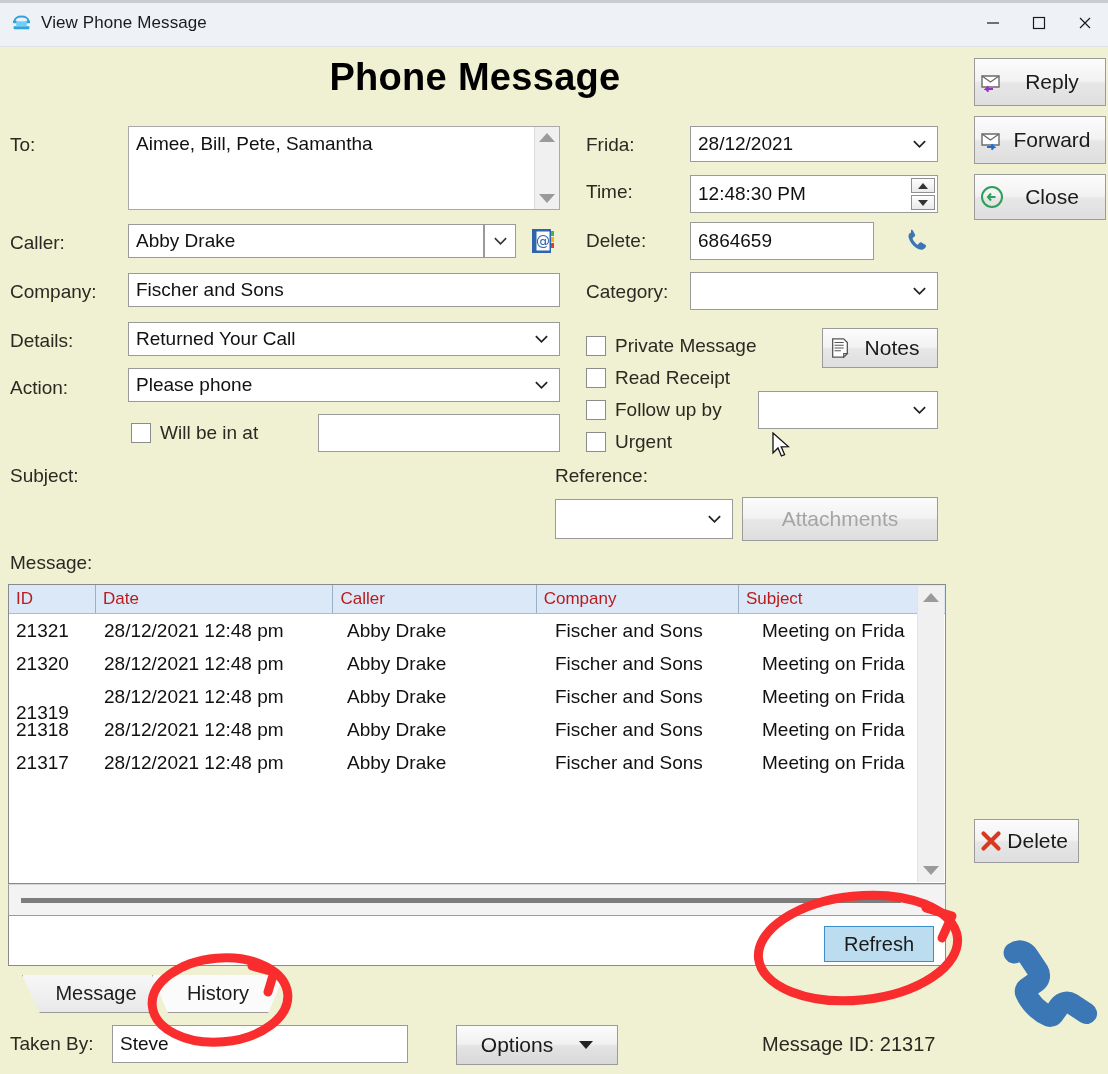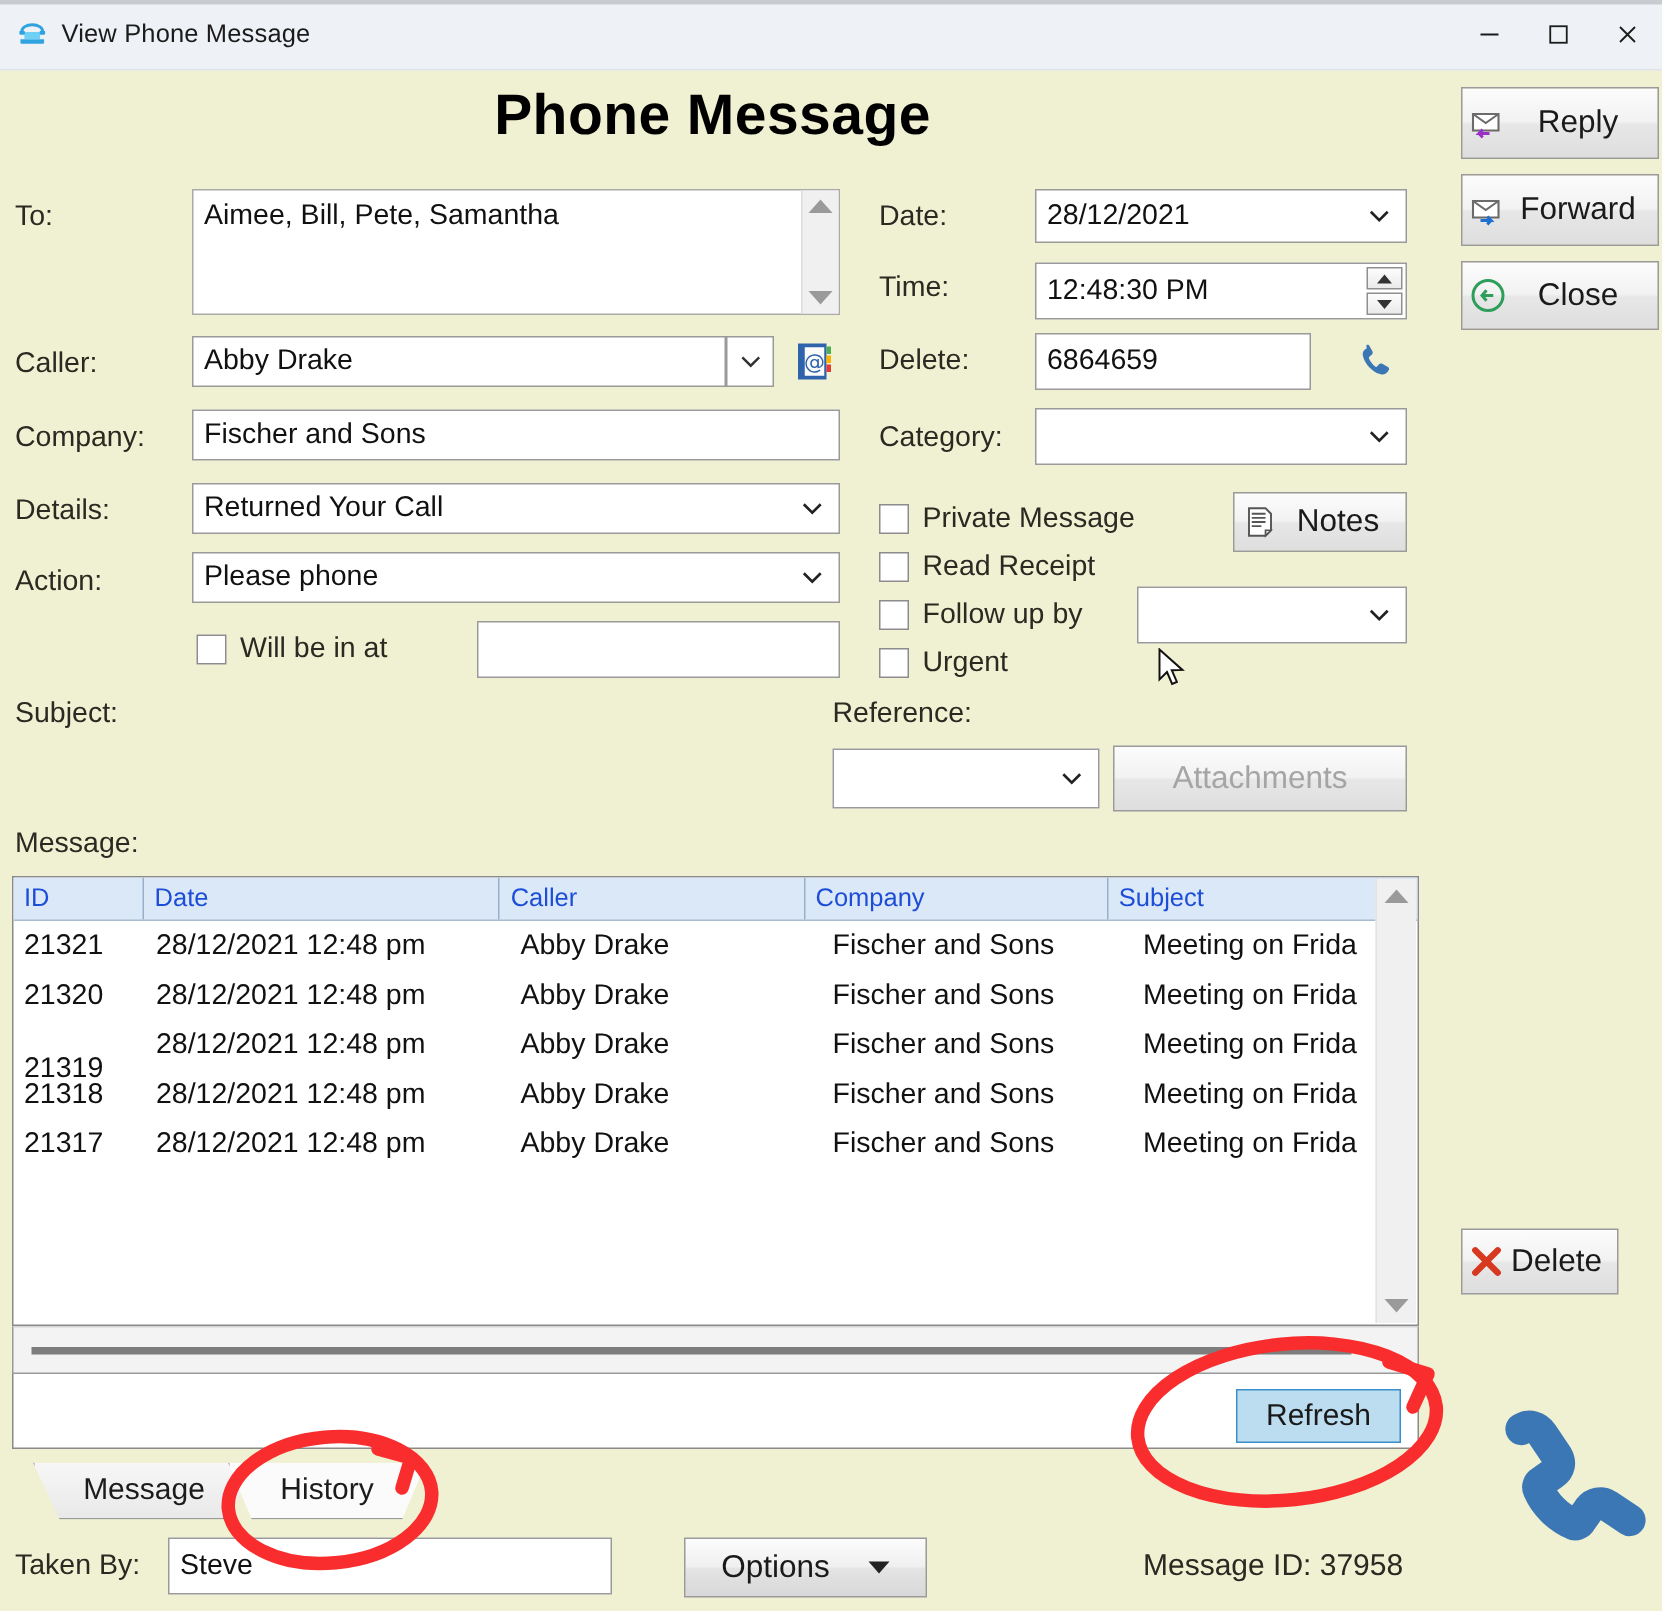--- a/index.html
+++ b/index.html
@@ -213,21 +213,21 @@
   }
   .grid-head {
     display: flex;
     height: 29px;
     background: #dbe8f7;
     border-bottom: 1px solid #a9bcd0;
     box-sizing: border-box;
   }
   .gh {
     font-size: 17px;
-    color: #1d4ed8;
+    color: #b91c1c;
     padding: 4px 0 0 7px;
     box-sizing: border-box;
     border-left: 1px solid #9bb0c6;
     white-space: nowrap;
     overflow: hidden;
   }
   .gh:first-child { border-left: none; }
   .grow { display: flex; height: 33px; align-items: center; }
   .gc {
     font-size: 19px;
@@ -395,21 +395,21 @@
   </div>
 
   <div class="cb-row" style="left:131px; top:422px;">
     <span class="cbox"></span>
     <span class="cb-text">Will be in at</span>
   </div>
   <div class="field" style="left:318px; top:414px; width:242px; height:38px;">
     <span></span>
   </div>
 
-  <div class="lbl" style="left:586px; top:134px;">Date:</div>
+  <div class="lbl" style="left:586px; top:134px;">Frida:</div>
   <div class="combo" style="left:690px; top:126px; width:248px; height:36px;">
     <span class="cval">28/12/2021</span>
     <span class="chev">
       <svg width="15" height="10" viewBox="0 0 16 10">
           <path d="M2 2l6 6 6-6" stroke="#222" stroke-width="1.9" fill="none"></path>
         </svg>
     </span>
   </div>
 
   <div class="lbl" style="left:586px; top:181px;">Time:</div>
@@ -573,21 +573,21 @@
   </div>
 
   <div class="lbl" style="left:10px; top:1033px;">Taken By:</div>
   <div class="field" style="left:112px; top:1025px; width:296px; height:38px;">
     <span>Steve</span>
   </div>
   <div class="btn-options" style="left:456px; top:1025px; width:162px; height:40px;">
     <span>Options</span>
     <span class="opt-caret"></span>
   </div>
-  <div class="msgid" style="left:762px; top:1033px;">Message ID: 37958</div>
+  <div class="msgid" style="left:762px; top:1033px;">Message ID: 21317</div>
 
   <div class="btn" style="left:974px; top:58px; width:132px; height:48px;">
     <span class="bico">
       <svg width="26" height="24" viewBox="0 0 26 24">
         <path d="M3 6h17v11H3z" fill="#fff" stroke="#6b6b6b" stroke-width="1.4"></path>
         <path d="M3 6l8.5 6L20 6" fill="none" stroke="#6b6b6b" stroke-width="1.4"></path>
         <path d="M14 19H7l2.5-2.6M7 19l2.5 2.6" fill="none" stroke="#9b30c9" stroke-width="2"></path>
       </svg>
     </span>
     <span class="blab">Reply</span>

